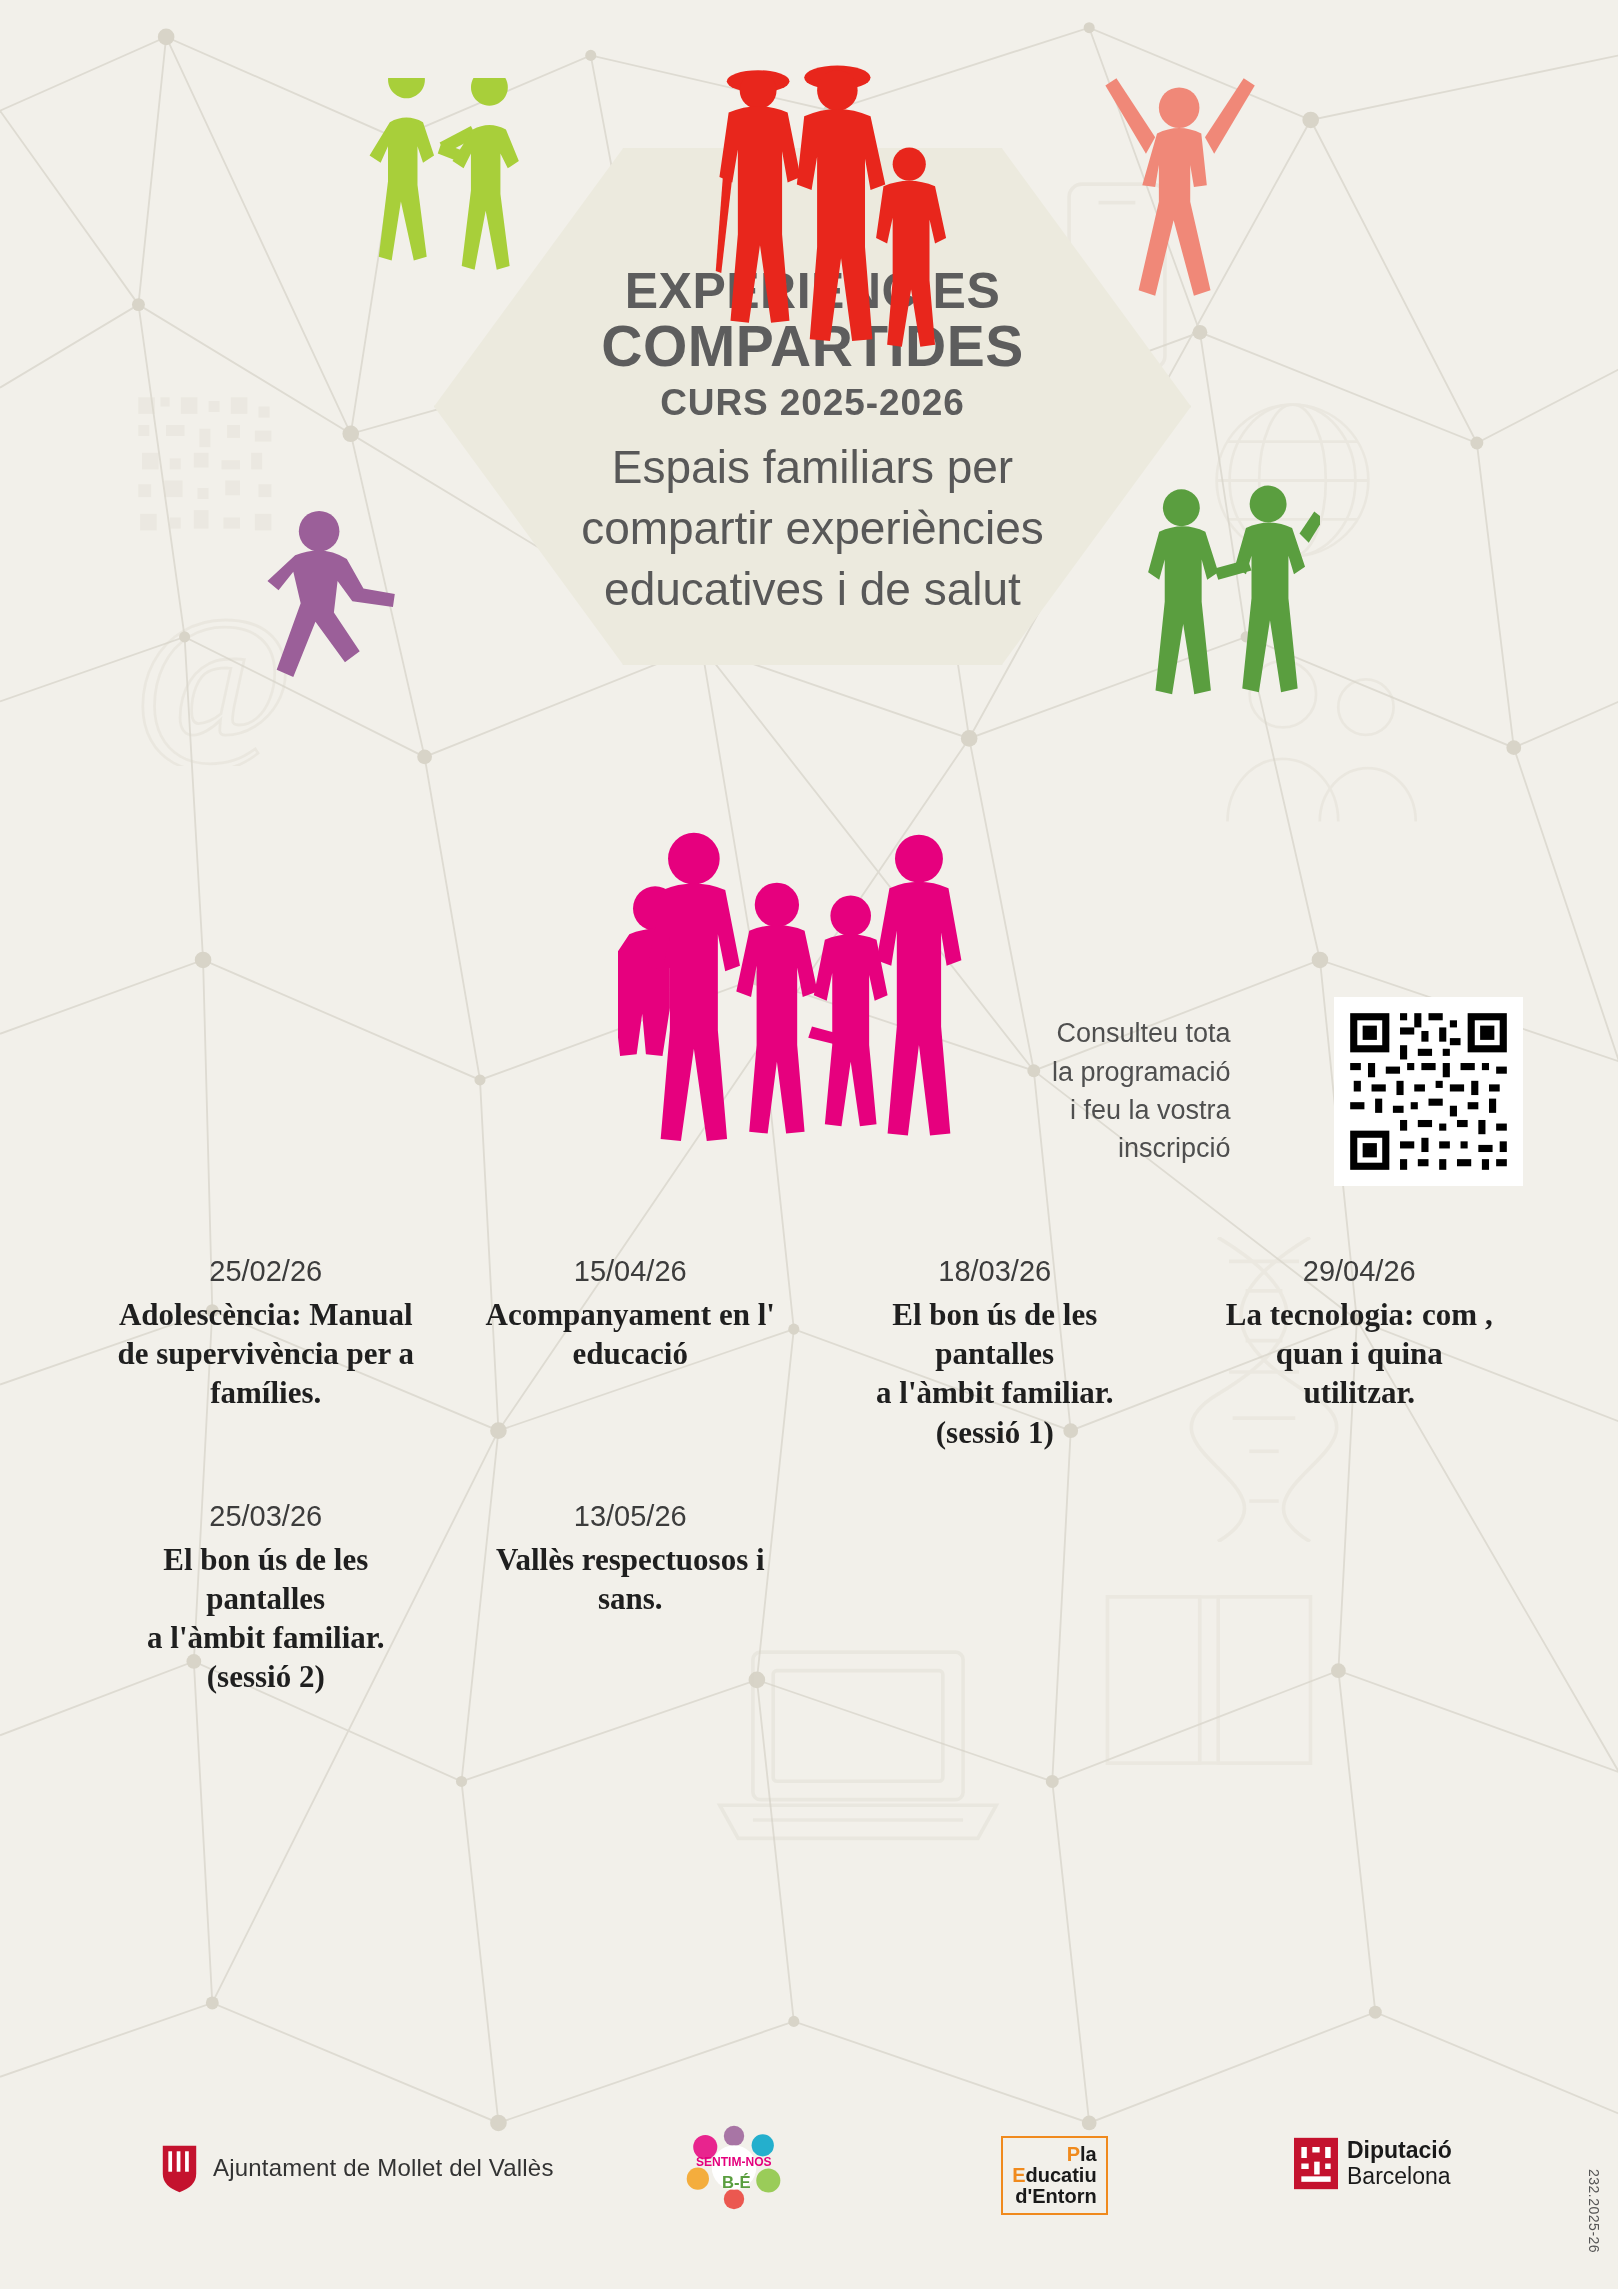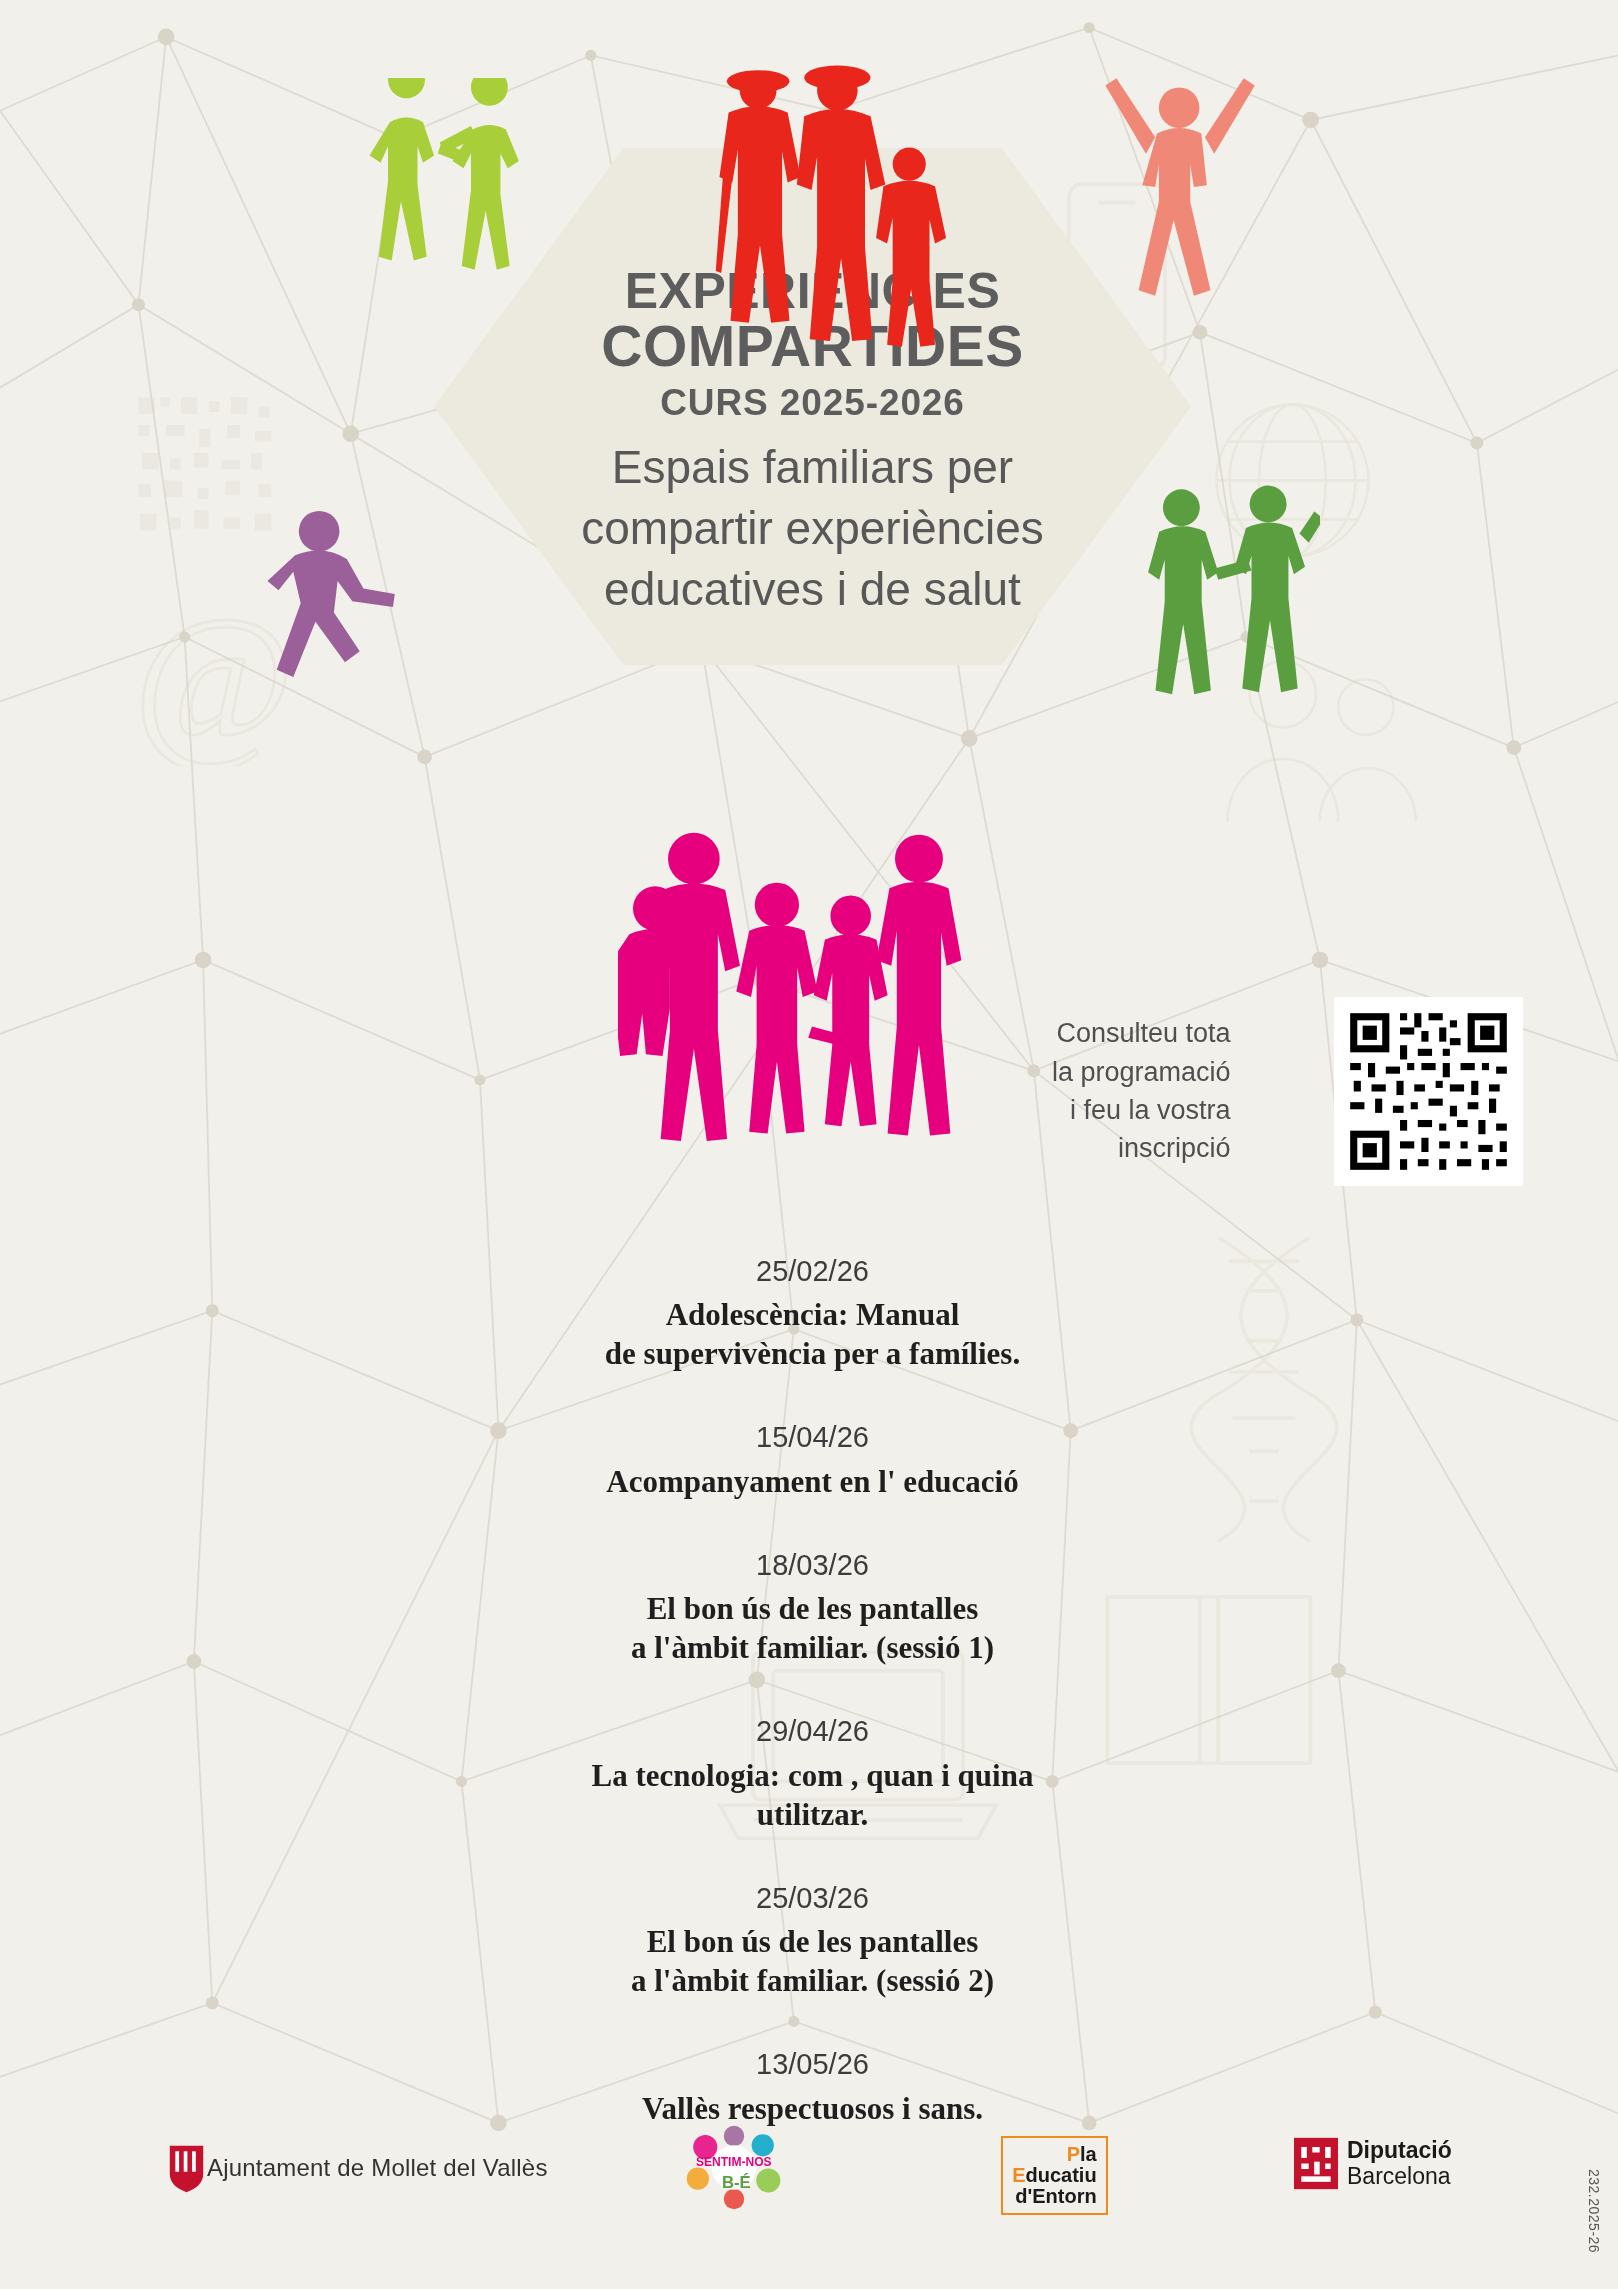--- a/index.html
+++ b/index.html
@@ -114,21 +114,21 @@
   }
 
   
   .sessions {
     position: absolute;
     left: 111px;
     top: 1255px;
     width: 1403px;
     z-index: 6;
     display: grid;
-    grid-template-columns: 1fr;
+    grid-template-columns: 1fr 1fr 1fr 1fr;
     column-gap: 55px;
     row-gap: 48px;
   }
   .session { text-align: center; color: #2f2f2f; }
   .session .date {
     font-size: 29px;
     font-family: "Liberation Sans", sans-serif;
     color: #3c3c3c;
     margin-bottom: 7.4px;
   }
@@ -144,21 +144,21 @@
   .footer {
     position: absolute;
     left: 0;
     right: 0;
     bottom: 54px;
     height: 120px;
     z-index: 6;
   }
   .logo { position: absolute; display: flex; align-items: center; }
 
-  .logo-ajuntament { left: 166px; top: 26px; }
+  .logo-ajuntament { left: 159px; top: 26px; gap: 13px; }
   .logo-ajuntament .txt {
     font-size: 24px;
     color: #333;
     letter-spacing: 0.2px;
   }
 
   .logo-sentimnos { left: 683px; top: 7.4px; flex-direction: column; }
 
   .logo-pla { left: 1001px; top: 20px; text-align: right; }
   .logo-pla .pla-box {

